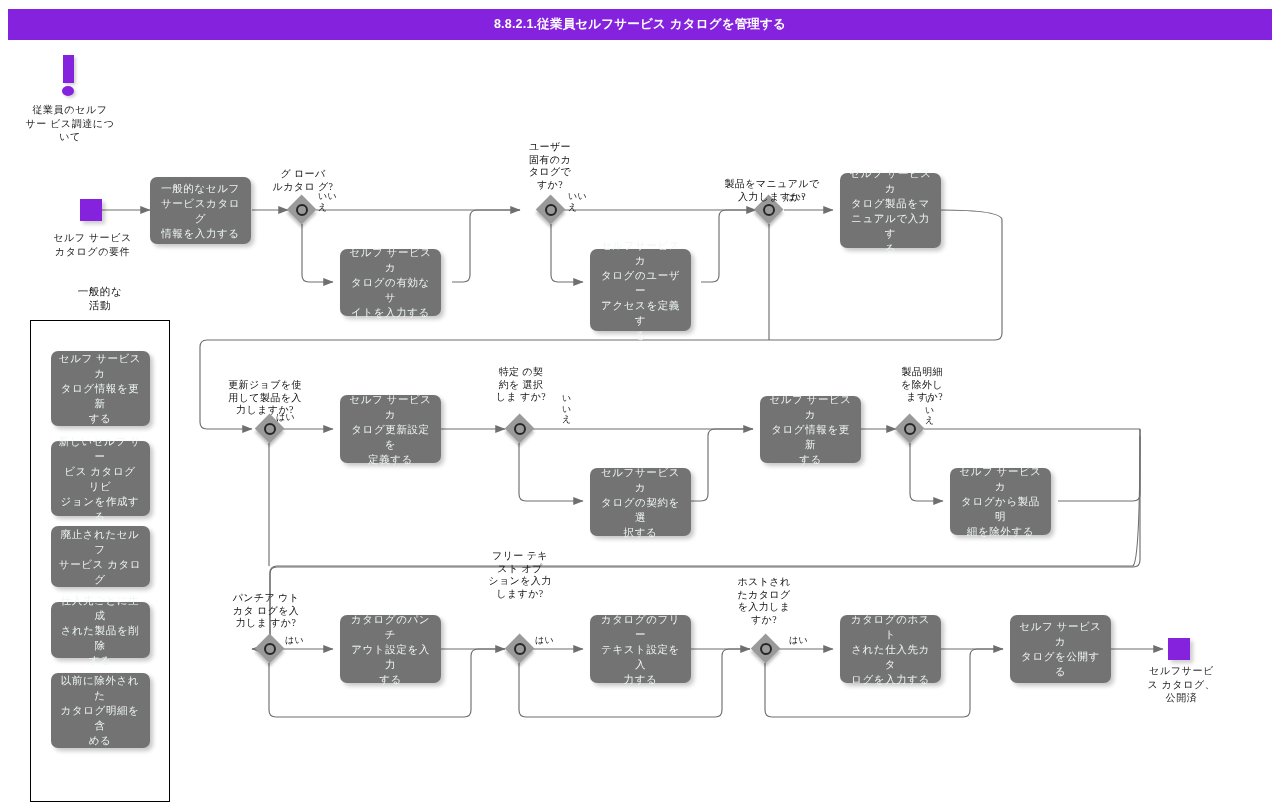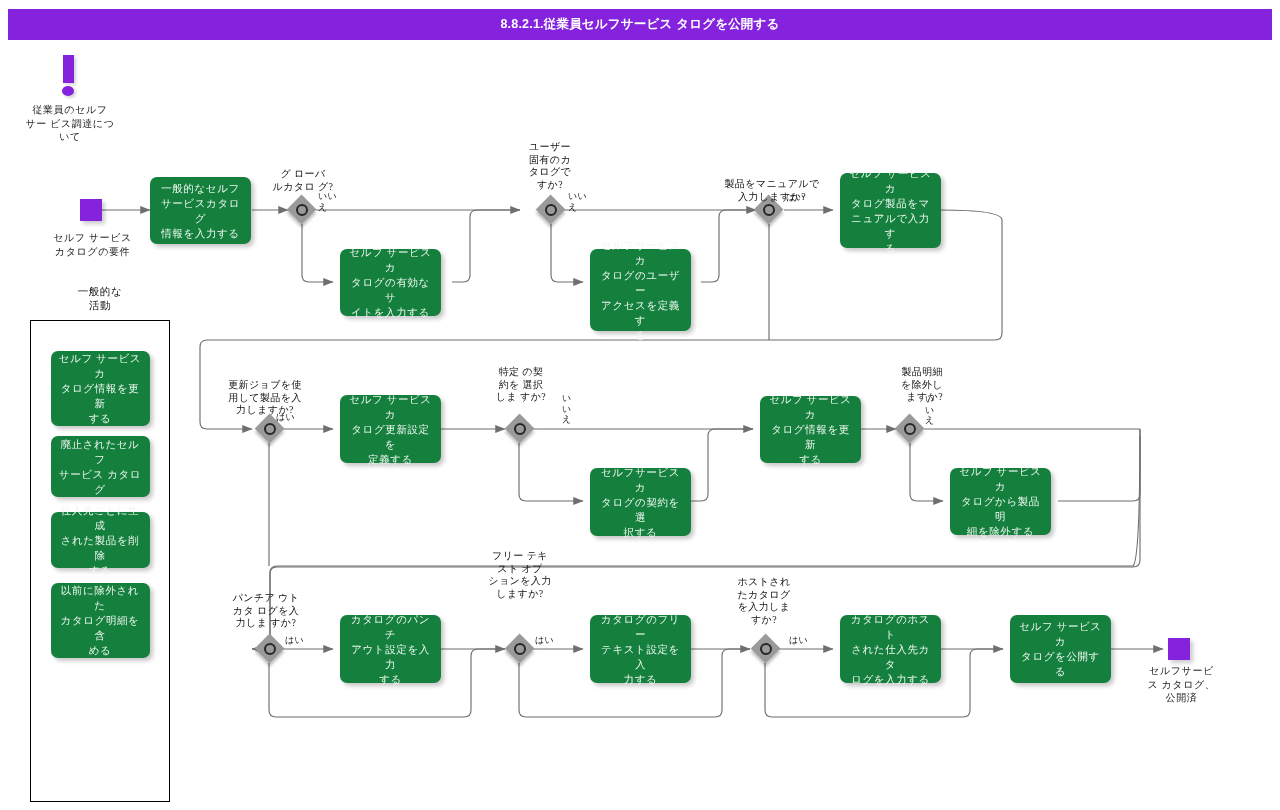--- a/index.html
+++ b/index.html
@@ -9,21 +9,21 @@
   
   #titlebar{position:absolute;left:8px;top:9px;width:1264px;height:31px;
             background:#8422dd;display:flex;align-items:center;justify-content:center;}
   #titlebar .t{color:#ffffff;font-size:12.5px;font-weight:bold;letter-spacing:.2px;
                font-family:"Liberation Sans","DejaVu Sans",sans-serif;}
 
   
   #wires{position:absolute;left:0;top:0;width:1280px;height:810px;}
 
   
-  .task{position:absolute;background:#15803d;border-radius:7px;color:#eef7f1;
+  .task{position:absolute;background:#737373;border-radius:7px;color:#eef7f1;
         display:flex;align-items:center;justify-content:center;text-align:center;
         font-size:10.5px;line-height:15px;padding:4px 7px;box-sizing:border-box;
         box-shadow:3px 3px 4px rgba(0,0,0,.22);letter-spacing:.6px;}
 
   .gw{position:absolute;width:30px;height:30px;}
   .gw .dia{position:absolute;left:0;top:0;width:21.2px;height:21.2px;
            background:#9a9a9a;transform:rotate(45deg);margin:4.4px;
            box-shadow:2.5px 2.5px 3px rgba(0,0,0,.25);}
   .gw .ring{position:absolute;left:9px;top:9px;width:12px;height:12px;border-radius:50%;
             border:2px solid #262626;background:#9a9a9a;box-sizing:border-box;}
@@ -48,21 +48,21 @@
   #panel{position:absolute;left:30px;top:320px;width:140px;height:482px;
          border:1.6px solid #000;background:#fff;box-sizing:border-box;}
   #panel .task{position:relative;left:0;top:0;}
   #panel-title{position:absolute;left:30px;top:285px;width:140px;text-align:center;
                font-size:10.5px;line-height:14px;color:#111;letter-spacing:.6px;}
 </style>
 </head>
 <body>
 
 <div id="titlebar">
-  <span class="t">8.8.2.1.従業員セルフサービス タログを公開する</span>
+  <span class="t">8.8.2.1.従業員セルフサービス カタログを管理する</span>
 </div>
 
 <svg id="wires" viewBox="0 0 1280 810" xmlns="http://www.w3.org/2000/svg">
   <defs>
     <marker id="ah" markerWidth="9" markerHeight="7" refX="8.5" refY="3.5" orient="auto">
       <polygon points="0,0 9,3.5 0,7" fill="#6f6f6f"></polygon>
     </marker>
   </defs>
   <g fill="none" stroke="#6f6f6f" stroke-width="1.15">
 
@@ -114,20 +114,21 @@
 
 <div class="evt" style="left:80px;top:199px;"></div>
 <div class="cap" style="left:45px;top:231px;width:95px;">セルフ サービス<br>カタログの要件</div>
 
 <div class="evt" style="left:1168px;top:638px;"></div>
 <div class="cap" style="left:1134px;top:664px;width:95px;">セルフサービ<br>ス カタログ、<br>公開済</div>
 
 <div id="panel-title">一般的な<br>活動</div>
 <div id="panel">
   <div class="task" style="width:99px;height:75px;margin:30px auto 0;">セルフ サービス カ<br>タログ情報を更新<br>する</div>
+  <div class="task" style="width:99px;height:75px;margin:15px auto 0;">新しいセルフ サー<br>ビス カタログ リビ<br>ジョンを作成する</div>
   <div class="task" style="width:99px;height:61px;margin:10px auto 0;">廃止されたセルフ<br>サービス カタログ</div>
   <div class="task" style="width:99px;height:56px;margin:15px auto 0;">仕入先ごとに生成<br>された製品を削除<br>する</div>
   <div class="task" style="width:99px;height:75px;margin:15px auto 0;">以前に除外された<br>カタログ明細を含<br>める</div>
 </div>
 
 <div class="task" style="left:150px;top:177px;width:101px;height:67px;">一般的なセルフ<br>サービスカタログ<br>情報を入力する</div>
 
 <div class="gw" style="left:287px;top:195px;">
   <div class="dia"></div>
   <div class="ring"></div>

